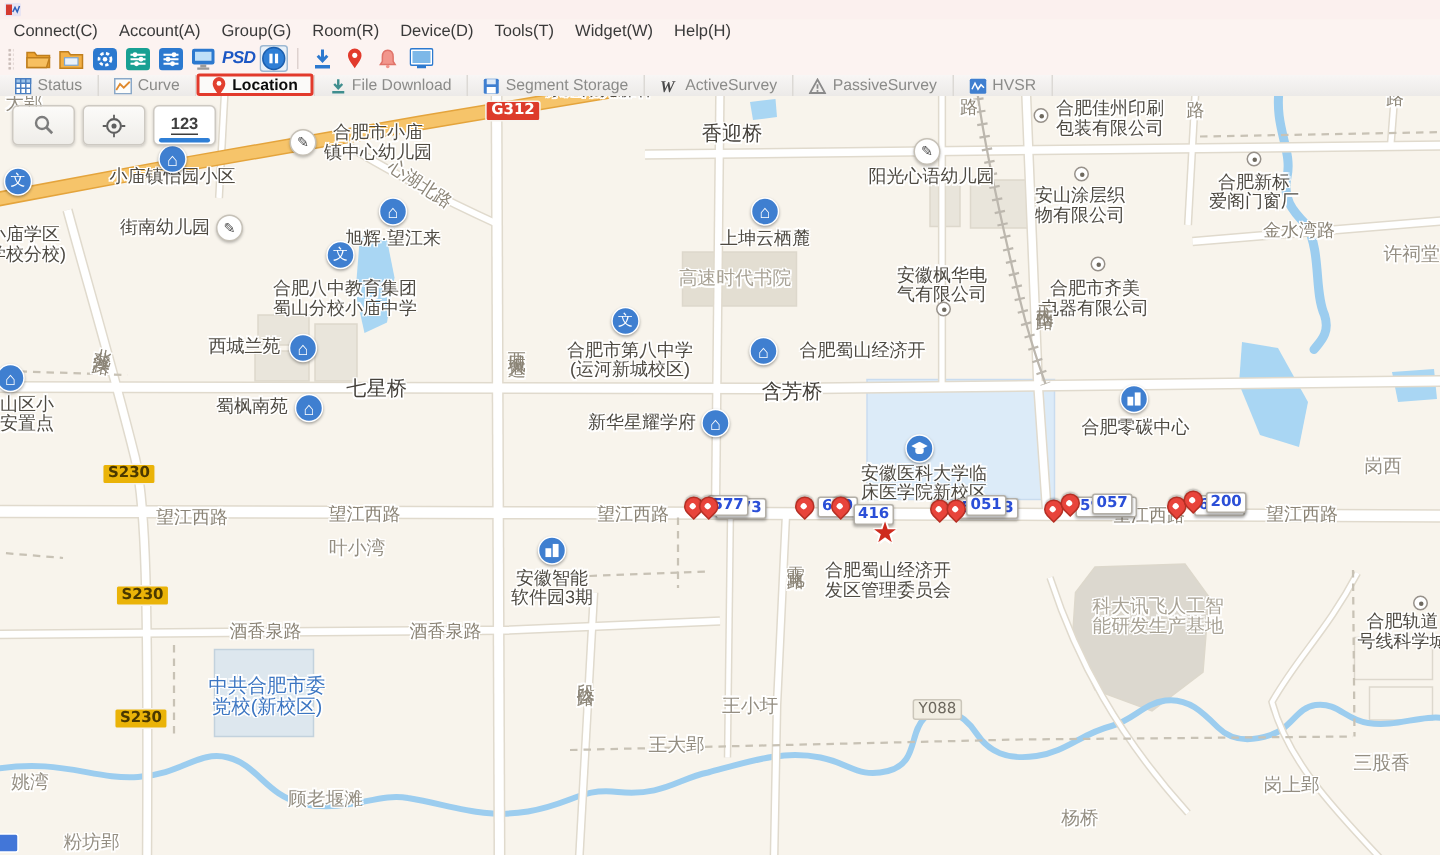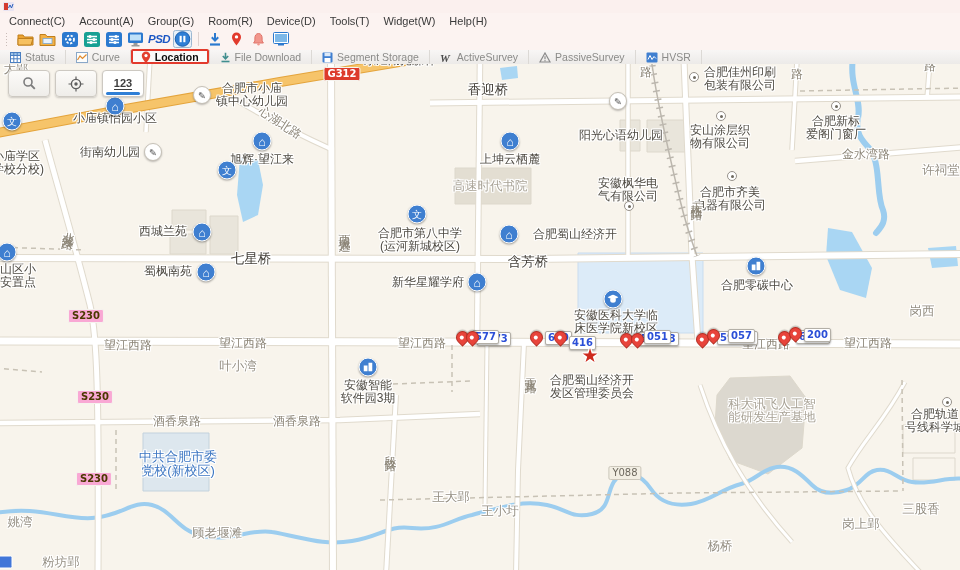--- a/index.html
+++ b/index.html
@@ -39,21 +39,21 @@
   .lbl.road{color:#8b8476;}
   .lbl.village{color:#948e82;font-size:12.5px;}
   .lbl.bldg{color:#a8a295;font-size:12.5px;}
   .lbl.blue{color:#3c76c2;font-size:13px;line-height:14px;}
   .lbl.bridge{color:#44403a;font-size:13.5px;}
   .lbl.v{writing-mode:vertical-rl;letter-spacing:2px;line-height:13px;}
 
   .rb{position:absolute;transform:translate(-50%,-50%);font-size:10px;font-weight:bold;line-height:12px;
       padding:0 3px;border-radius:2px;z-index:3;font-family:"DejaVu Sans",sans-serif;}
   .rb.national{background:#dd3b2b;color:#fff;border:1px solid #f6f3ee;}
-  .rb.provincial{background:#f9a8d4;color:#4a3800;border:1px solid #f6f3ee;}
+  .rb.provincial{background:#eab308;color:#4a3800;border:1px solid #f6f3ee;}
   .rb.county{background:#f2eee3;color:#6c675d;border:1px solid #cbc6ba;font-weight:normal;}
   .rb.expressway{background:#4276d8;border:1px solid #fff;min-width:13px;min-height:11px;}
 
   .poi{position:absolute;transform:translate(-50%,-50%);z-index:4;display:flex;align-items:center;justify-content:center;}
   .poi.wen,.poi.home,.poi.grad,.poi.building{width:17px;height:17px;border-radius:50%;background:#3f7fd0;
       border:1.5px solid #fff;box-shadow:0 1px 2px rgba(0,0,0,.35);color:#fff;font-size:10px;line-height:10px;}
   .poi.home{font-size:12px;}
   .poi.school{width:16px;height:16px;border-radius:50%;background:#fff;border:1px solid #c6c1b7;
       box-shadow:0 1px 2px rgba(0,0,0,.25);color:#4a4a4a;font-size:9.5px;}
   .poi.dot{width:8px;height:8px;border-radius:50%;background:#fff;border:1.5px solid #97918a;}
@@ -353,21 +353,21 @@
     <div class="lbl road" style="left: 797px; top: 10px; transform: translate(-50%, -50%);">
       <div>路</div>
     </div>
     <div class="lbl road" style="left: 930px; top: 2px; transform: translate(-50%, -50%);">
       <div>路</div>
     </div>
     <div class="lbl place" style="left: 740px; top: 15px; transform: translate(-50%, -50%);">
       <div>合肥佳州印刷</div>
       <div>包装有限公司</div>
     </div>
-    <div class="lbl place" style="left: 621px; top: 71px; transform: translate(-50%, -50%);">
+    <div class="lbl place" style="left: 621px; top: 54px; transform: translate(-50%, -50%);">
       <div>阳光心语幼儿园</div>
     </div>
     <div class="lbl place" style="left: 720px; top: 73px; transform: translate(-50%, -50%);">
       <div>安山涂层织</div>
       <div>物有限公司</div>
     </div>
     <div class="lbl place" style="left: 836px; top: 64px; transform: translate(-50%, -50%);">
       <div>合肥新标</div>
       <div>爱阁门窗厂</div>
     </div>
@@ -394,40 +394,44 @@
       <div>高速时代书院</div>
     </div>
     <div class="lbl place" style="left: 628px; top: 126px; transform: translate(-50%, -50%);">
       <div>安徽枫华电</div>
       <div>气有限公司</div>
     </div>
     <div class="lbl place" style="left: 730px; top: 135px; transform: translate(-50%, -50%);">
       <div>合肥市齐美</div>
       <div>电器有限公司</div>
     </div>
+    <div class="lbl place" style="left: 230px; top: 135px; transform: translate(-50%, -50%);">
+      <div>合肥八中教育集团</div>
+      <div>蜀山分校小庙中学</div>
+    </div>
     <div class="lbl road v" style="left: 70px; top: 163px; transform: translate(-50%, -50%) rotate(10deg);">
       <div>北分溪路</div>
     </div>
     <div class="lbl road v" style="left: 344px; top: 165px; transform: translate(-50%, -50%);">
       <div>西城大道</div>
     </div>
     <div class="lbl road v" style="left: 696px; top: 133px; transform: translate(-50%, -50%);">
       <div>天柱山路</div>
     </div>
     <div class="lbl place" style="left: 163px; top: 167px; transform: translate(-50%, -50%);">
       <div>西城兰苑</div>
     </div>
     <div class="lbl place" style="left: 420px; top: 176px; transform: translate(-50%, -50%);">
       <div>合肥市第八中学</div>
       <div>(运河新城校区)</div>
     </div>
     <div class="lbl place" style="left: 575px; top: 170px; transform: translate(-50%, -50%);">
       <div>合肥蜀山经济开</div>
     </div>
-    <div class="lbl bridge" style="left: 251px; top: 195px; transform: translate(-50%, -50%); font-family: Liberation Mono, monospace;">
+    <div class="lbl bridge" style="left: 251px; top: 195px; transform: translate(-50%, -50%);">
       <div>七星桥</div>
     </div>
     <div class="lbl bridge" style="left: 528px; top: 197px; transform: translate(-50%, -50%);">
       <div>含芳桥</div>
     </div>
     <div class="lbl place" style="left: 168px; top: 207px; transform: translate(-50%, -50%);">
       <div>蜀枫南苑</div>
     </div>
     <div class="lbl place" style="left: 18px; top: 212px; transform: translate(-50%, -50%);">
       <div>山区小</div>
@@ -489,21 +493,21 @@
       <div>安徽智能</div>
       <div>软件园3期</div>
     </div>
     <div class="lbl road v" style="left: 390px; top: 385px; transform: translate(-50%, -50%);">
       <div>段公路</div>
     </div>
     <div class="lbl blue" style="left: 178px; top: 400px; transform: translate(-50%, -50%);">
       <div>中共合肥市委</div>
       <div>党校(新校区)</div>
     </div>
-    <div class="lbl village" style="left: 500px; top: 407px; transform: translate(-50%, -50%); margin-top: 40px;">
+    <div class="lbl village" style="left: 500px; top: 407px; transform: translate(-50%, -50%);">
       <div>王小圩</div>
     </div>
     <div class="lbl village" style="left: 451px; top: 433px; transform: translate(-50%, -50%);">
       <div>王大郢</div>
     </div>
     <div class="lbl village" style="left: 921px; top: 429px; transform: translate(-50%, -50%); margin-top: 16px;">
       <div>三股香</div>
     </div>
     <div class="lbl village" style="left: 20px; top: 458px; transform: translate(-50%, -50%);">
       <div>姚湾</div>

